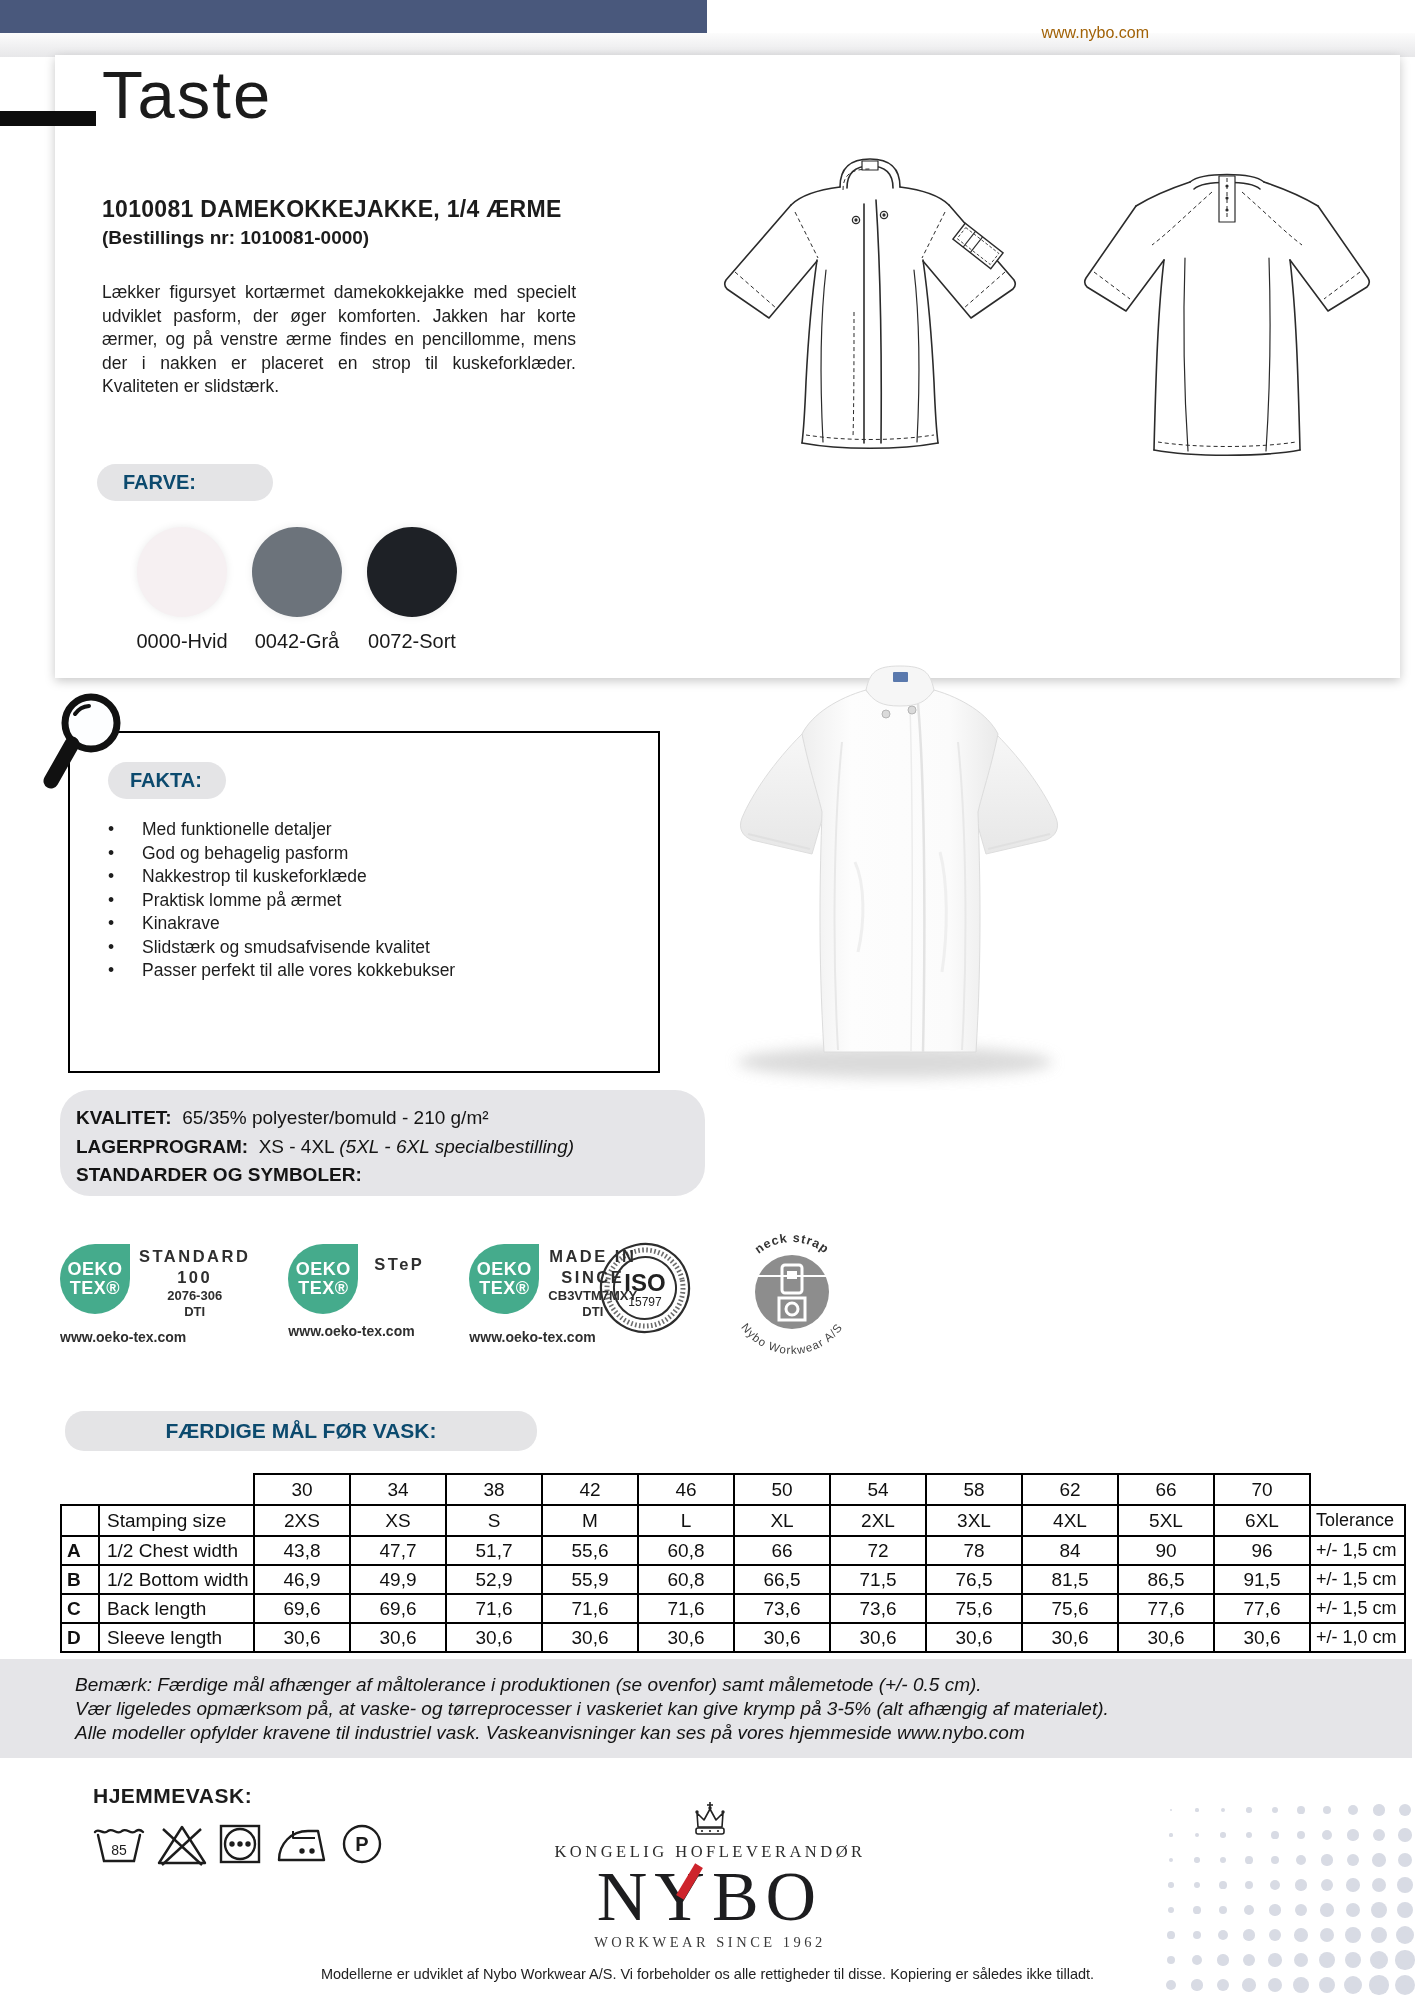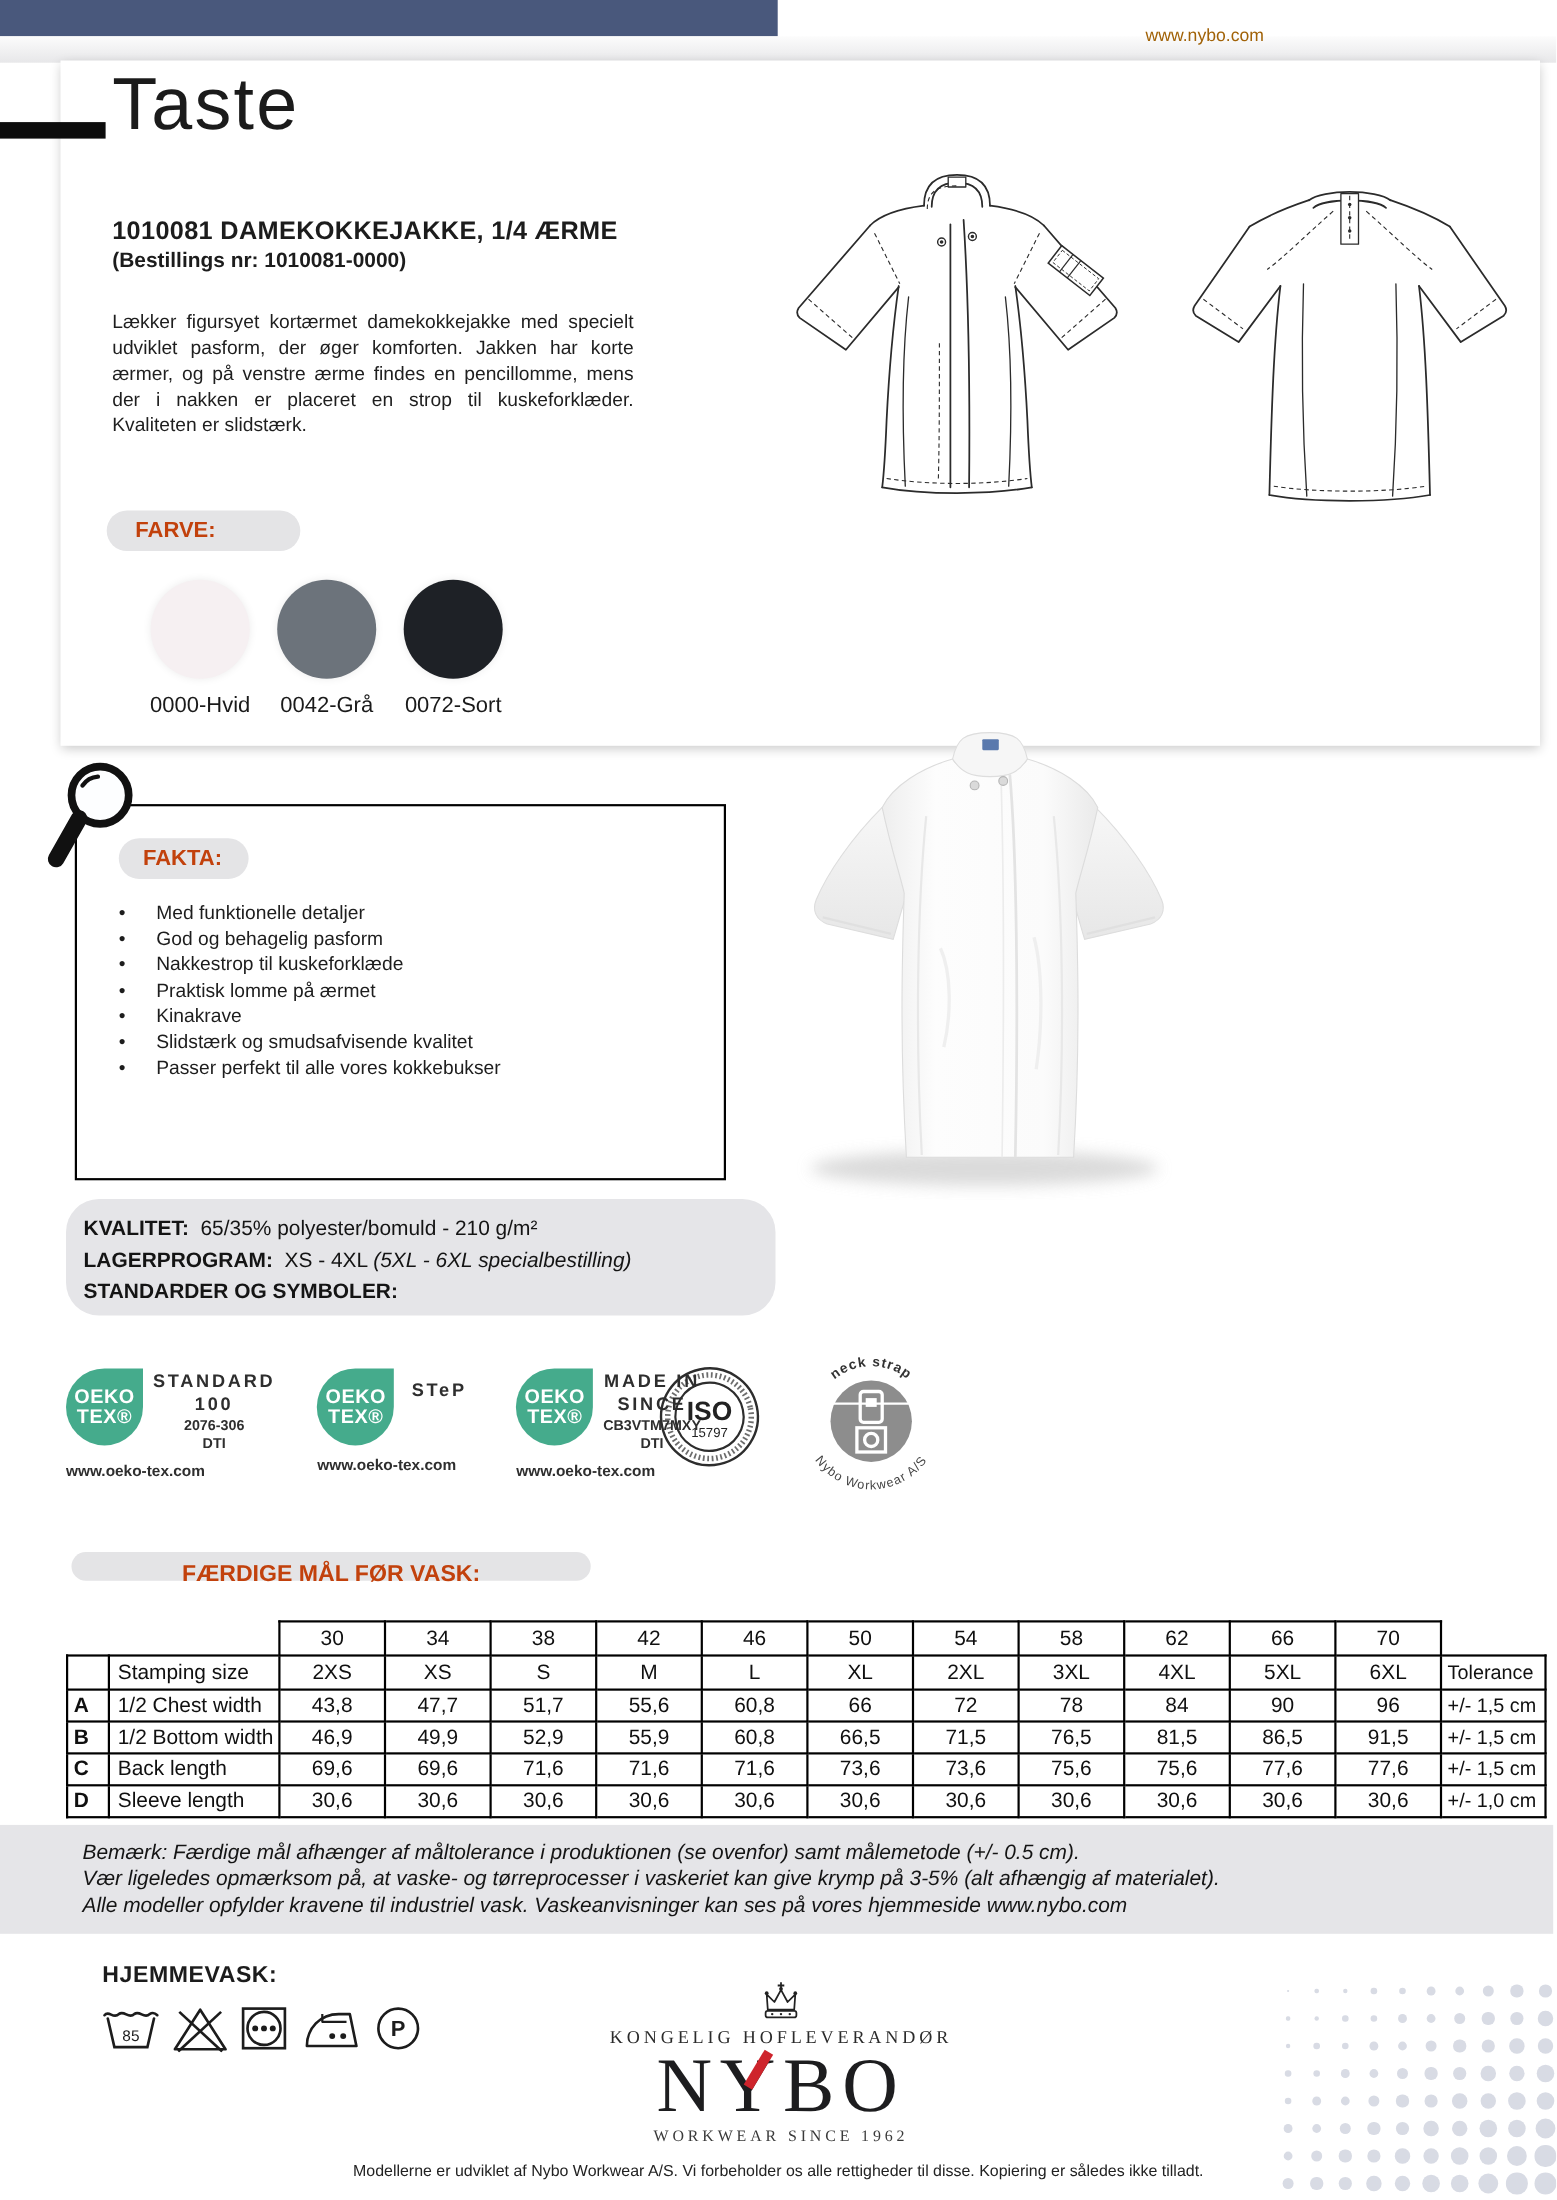--- a/index.html
+++ b/index.html
@@ -14,21 +14,21 @@
 
   
   .card{left:55px;top:55px;width:1345px;height:623px;background:#fff;box-shadow:0 3px 10px rgba(0,0,0,.22);}
   .dash{left:0;top:111px;width:96px;height:15px;background:#0d0d0d;}
   .brandname{left:102px;top:56px;font-size:67px;font-weight:300;letter-spacing:2px;color:#1b1b1b;text-align:center;}
   .ptitle{left:102px;top:196px;font-size:23px;font-weight:bold;letter-spacing:.3px;}
   .porder{left:102px;top:227px;font-size:19px;font-weight:bold;}
   .pdesc{left:102px;top:281px;width:474px;font-size:17.5px;line-height:23.5px;text-align:justify;color:#1e1e1e;}
 
   
-  .pill{background:#e4e4e6;border-radius:19px;font-weight:bold;color:#c2410c;}
+  .pill{background:#e4e4e6;border-radius:19px;font-weight:bold;color:#0c4a6e;}
   .farvepill{left:97px;top:464px;width:176px;height:37px;font-size:20px;line-height:37px;padding-left:26px;box-sizing:border-box;}
   .swatch{position:absolute;top:527px;width:90px;height:90px;border-radius:50%;}
   .swlabel{position:absolute;top:630px;width:120px;text-align:center;font-size:20px;color:#1a1a1a;}
 
   
   .faktabox{left:68px;top:731px;width:588px;height:338px;border:2px solid #000;background:#fff;}
   .faktapill{left:108px;top:762px;width:118px;height:37px;font-size:20px;line-height:37px;padding-left:22px;box-sizing:border-box;}
   .faktalist{left:100px;top:818px;width:530px;margin:0;padding:0;list-style:none;}
   .faktalist li{position:relative;padding-left:42px;font-size:17.5px;line-height:23.5px;color:#1d1d1d;}
   .faktalist li::before{content:"•";position:absolute;left:8px;}
@@ -47,21 +47,21 @@
              display:flex;flex-direction:column;align-items:center;justify-content:center;
              color:#fff;font-weight:bold;font-size:18px;line-height:19px;letter-spacing:.5px;}
   .oeko-txt{padding-top:14px;text-align:center;min-width:86px;}
   .oeko-txt .l1{font-size:16.5px;font-weight:bold;letter-spacing:2.5px;color:#2e2e2e;line-height:21px;}
   .oeko-txt .s1{font-size:13px;font-weight:bold;color:#2e2e2e;line-height:16px;}
   .oeko-txt .s1:first-of-type{margin-top:7px;}
   .oeko-url{margin-top:9px;font-size:14px;font-weight:bold;color:#2e2e2e;}
   .steponly .oeko-txt{padding-top:22px;min-width:64px;}
 
   
-  .maalpill{left:65px;top:1411px;width:472px;height:26px;font-size:21px;line-height:39px;text-align:center;padding-left:0;}
+  .maalpill{left:65px;top:1411px;width:472px;height:40px;font-size:21px;line-height:39px;text-align:center;padding-left:0;}
   #mtable{position:absolute;left:60px;top:1473px;border-collapse:collapse;table-layout:fixed;font-size:19px;color:#101010;}
   #mtable td{border:2px solid #000;text-align:center;height:27px;padding:0 2px;background:#fff;white-space:nowrap;overflow:hidden;}
   #mtable tr.hdr td{height:29px;}
   #mtable td.nb{border:none;background:transparent;}
   #mtable td.key{font-weight:bold;text-align:left;padding-left:5px;}
   #mtable td.lbl{text-align:left;padding-left:7px;}
   #mtable td.tol{text-align:left;padding-left:5px;font-size:18px;}
 
   
   .notebox{left:0;top:1659px;width:1412px;height:99px;background:#e5e5e8;

